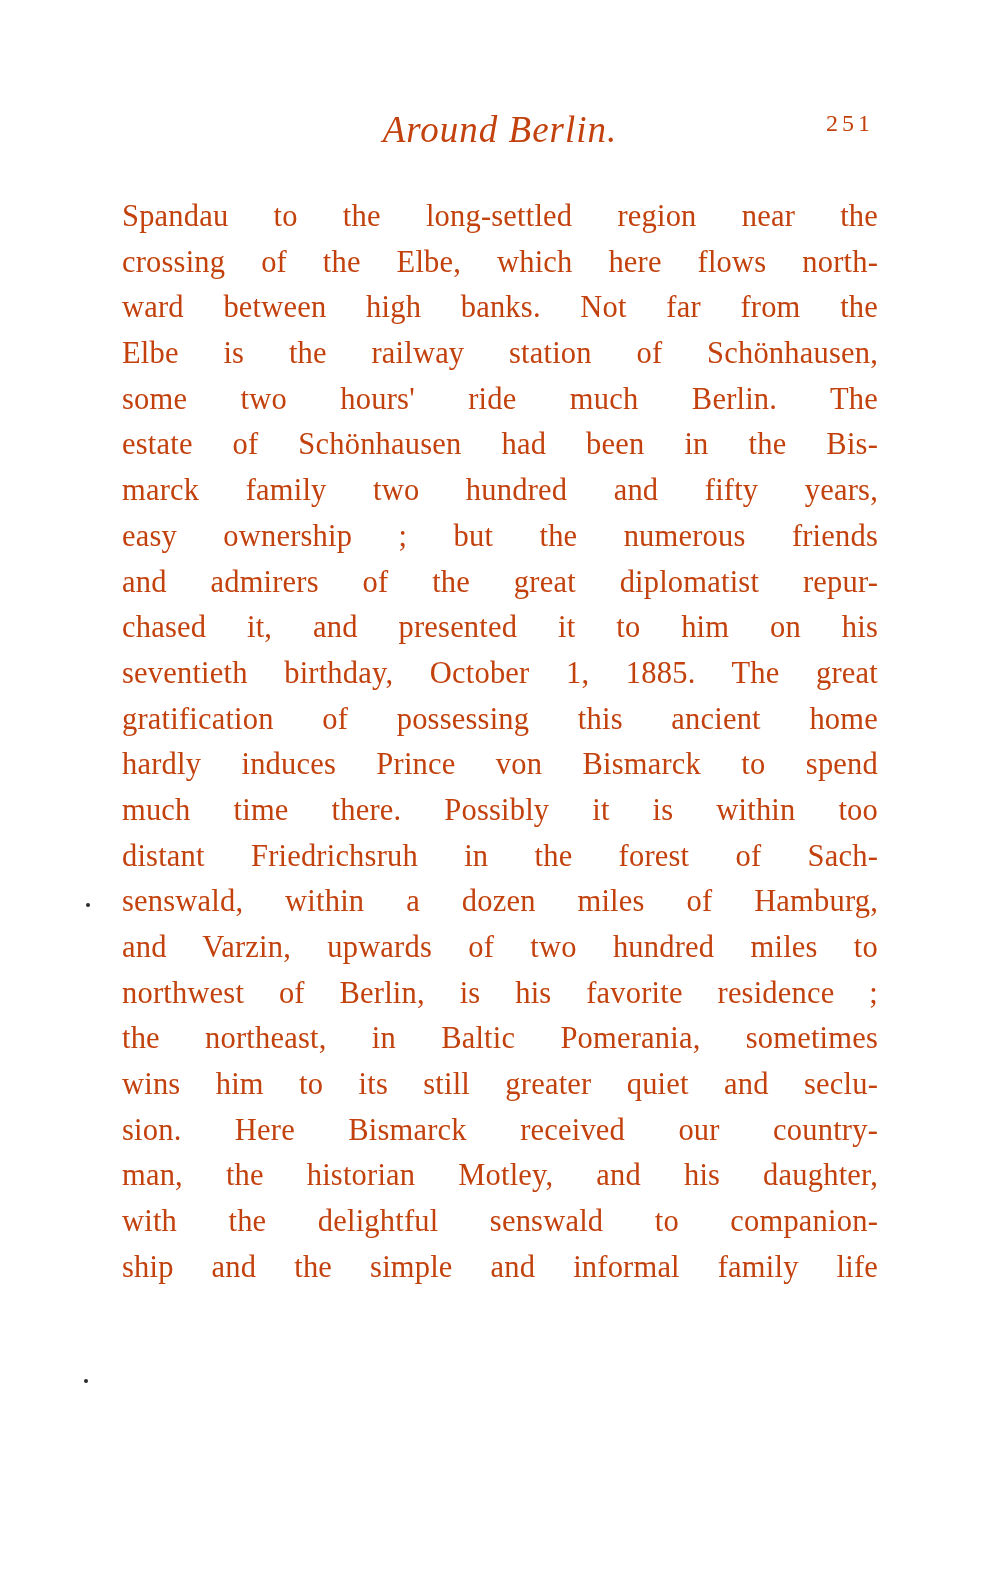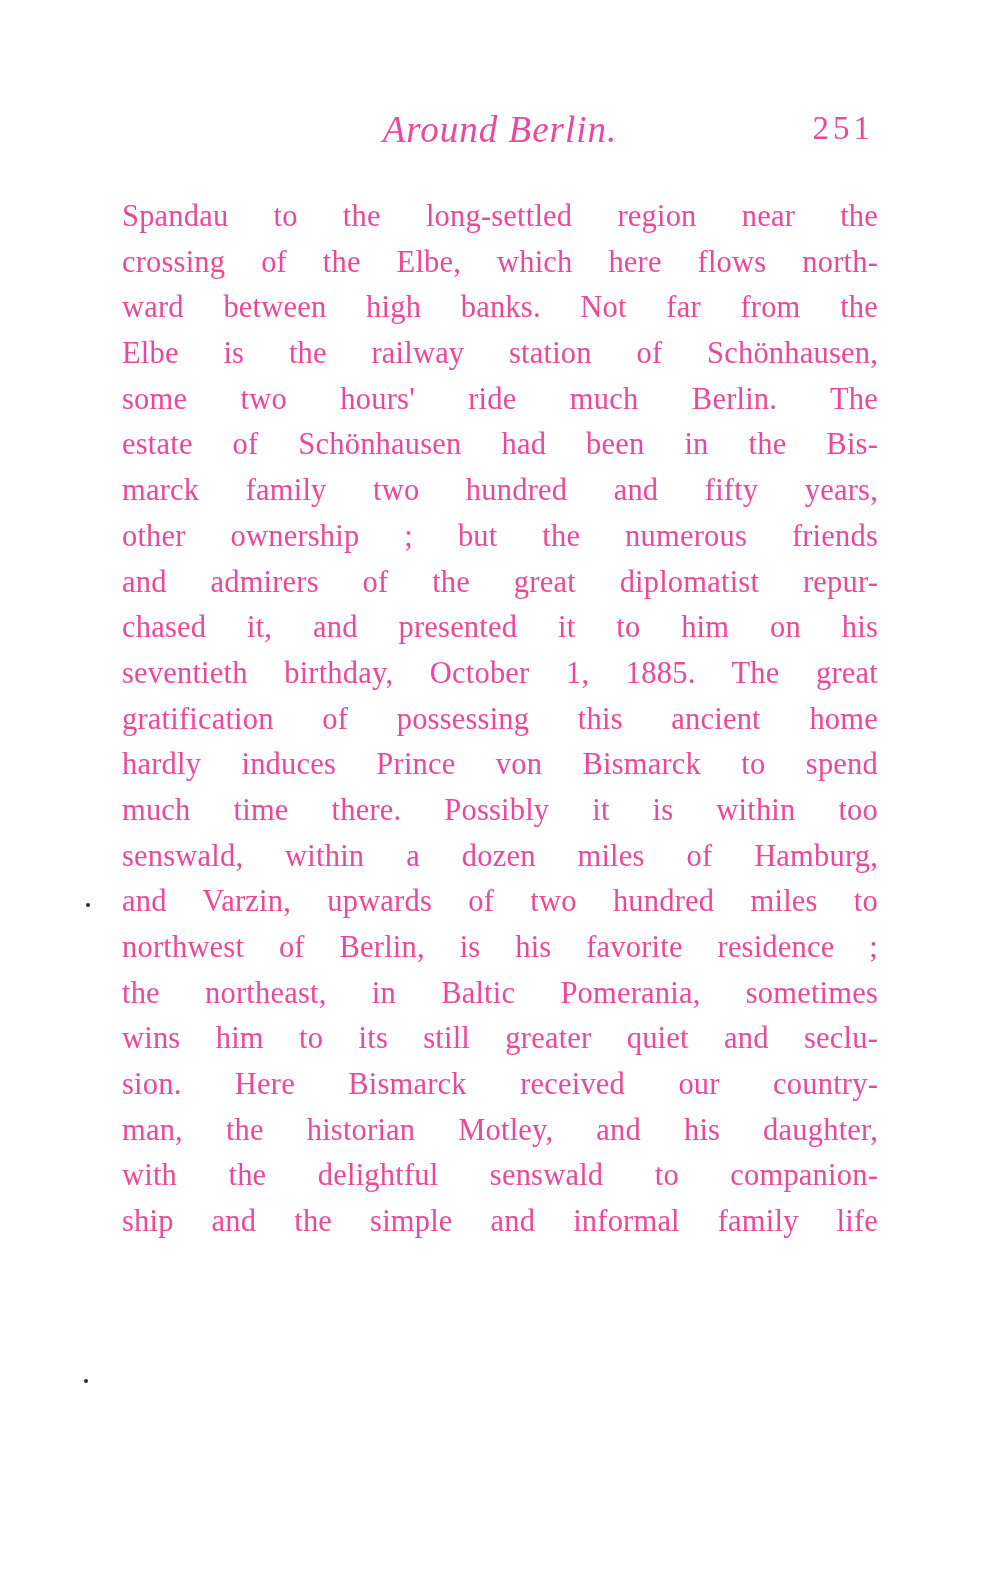--- a/index.html
+++ b/index.html
@@ -7,21 +7,21 @@
     padding: 0;
     background: #ffffff;
   }
   .page {
     position: relative;
     width: 1000px;
     height: 1583px;
     background: #ffffff;
     overflow: hidden;
     font-family: "Liberation Serif", "DejaVu Serif", serif;
-    color: #ec4899;
+    color: #c2410c;
   }
   .header {
     position: absolute;
     left: 122px;
     top: 108px;
     width: 756px;
     height: 50px;
   }
   .running-title {
     position: absolute;
@@ -30,21 +30,21 @@
     top: 0;
     font-style: italic;
     font-size: 37px;
     letter-spacing: 1px;
     white-space: nowrap;
   }
   .page-number {
     position: absolute;
     right: 4px;
     top: 2px;
-    font-size: 33px;
+    font-size: 24px;
     letter-spacing: 4px;
   }
   .body-text {
     position: absolute;
     left: 122px;
     top: 199px;
     width: 756px;
   }
   .line {
     height: 45.7px;
@@ -74,27 +74,28 @@
   </div>
 
   <div class="body-text">
       <div class="line">Spandau to the long-settled region near the</div>
       <div class="line">crossing of the Elbe, which here flows north-</div>
       <div class="line">ward between high banks.  Not far from the</div>
       <div class="line">Elbe is the railway station of Schönhausen,</div>
       <div class="line">some two hours' ride much Berlin.  The</div>
       <div class="line">estate of Schönhausen had been in the Bis-</div>
       <div class="line">marck family two hundred and fifty years,</div>
-      <div class="line">other ownership ; but the numerous friends</div>
+      <div class="line">easy ownership ; but the numerous friends</div>
       <div class="line">and admirers of the great diplomatist repur-</div>
       <div class="line">chased it, and presented it to him on his</div>
       <div class="line">seventieth birthday, October 1, 1885.  The great</div>
       <div class="line">gratification of possessing this ancient home</div>
       <div class="line">hardly induces Prince von Bismarck to spend</div>
       <div class="line">much time there.  Possibly it is within too</div>
+      <div class="line">distant Friedrichsruh in the forest of Sach-</div>
       <div class="line">senswald, within a dozen miles of Hamburg,</div>
       <div class="line">and Varzin, upwards of two hundred miles to</div>
       <div class="line">northwest of Berlin, is his favorite residence ;</div>
       <div class="line">the northeast, in Baltic Pomerania, sometimes</div>
       <div class="line">wins him to its still greater quiet and seclu-</div>
       <div class="line">sion.  Here Bismarck received our country-</div>
       <div class="line">man, the historian Motley, and his daughter,</div>
       <div class="line">with the delightful senswald to companion-</div>
       <div class="line">ship and the simple and informal family life</div>
     </div>

